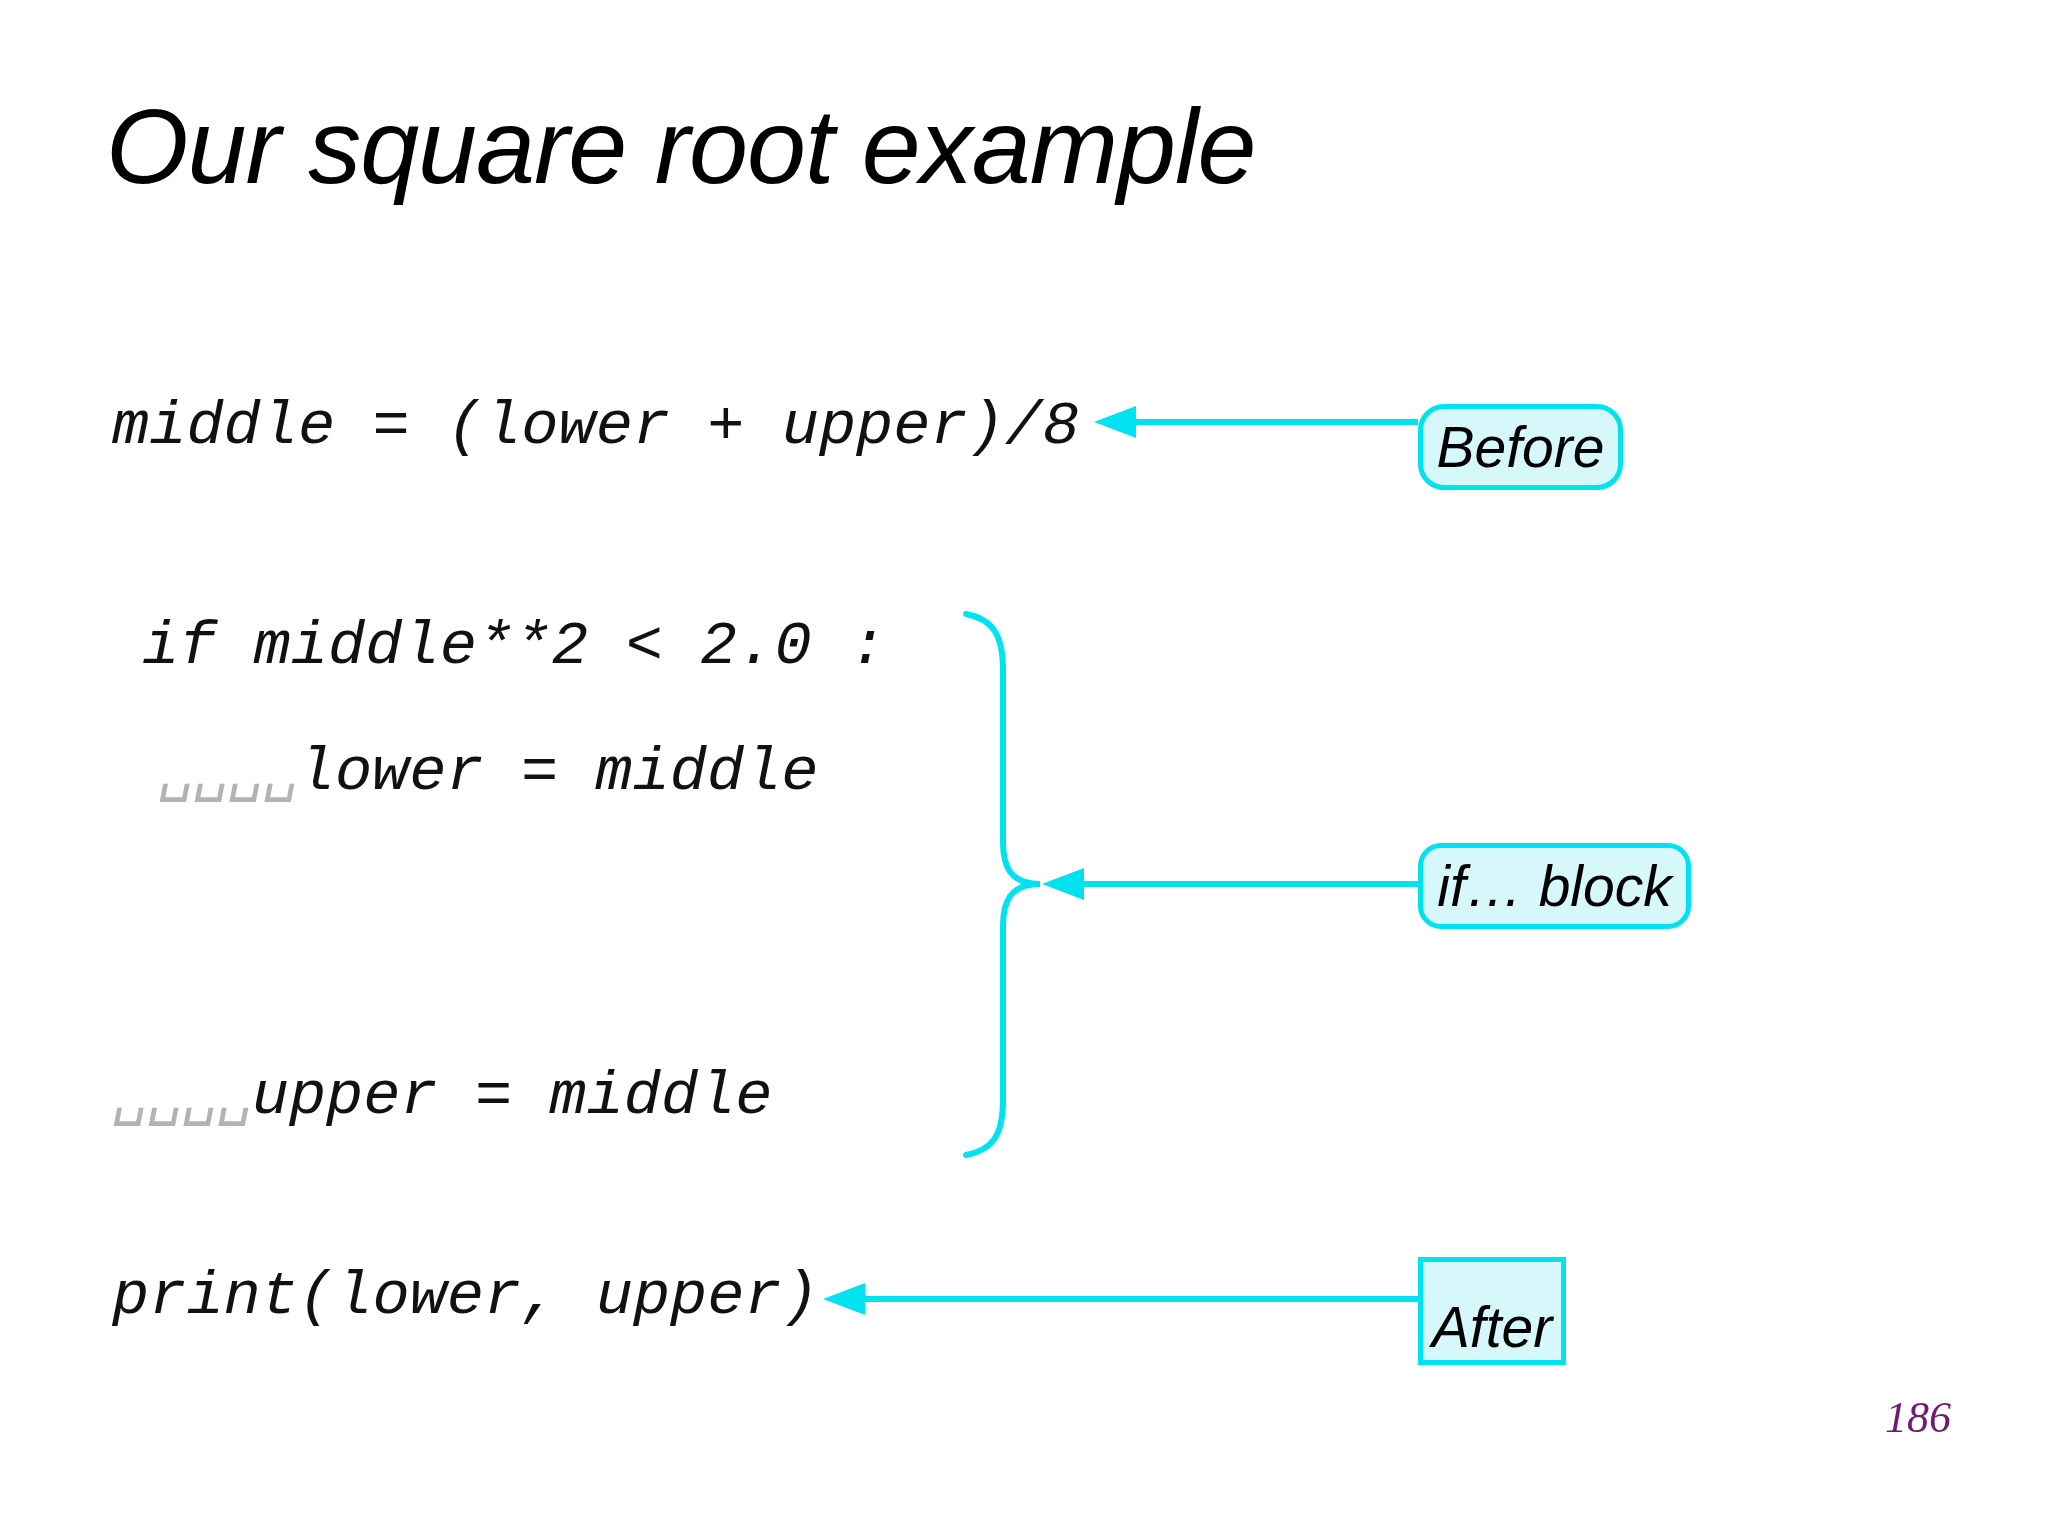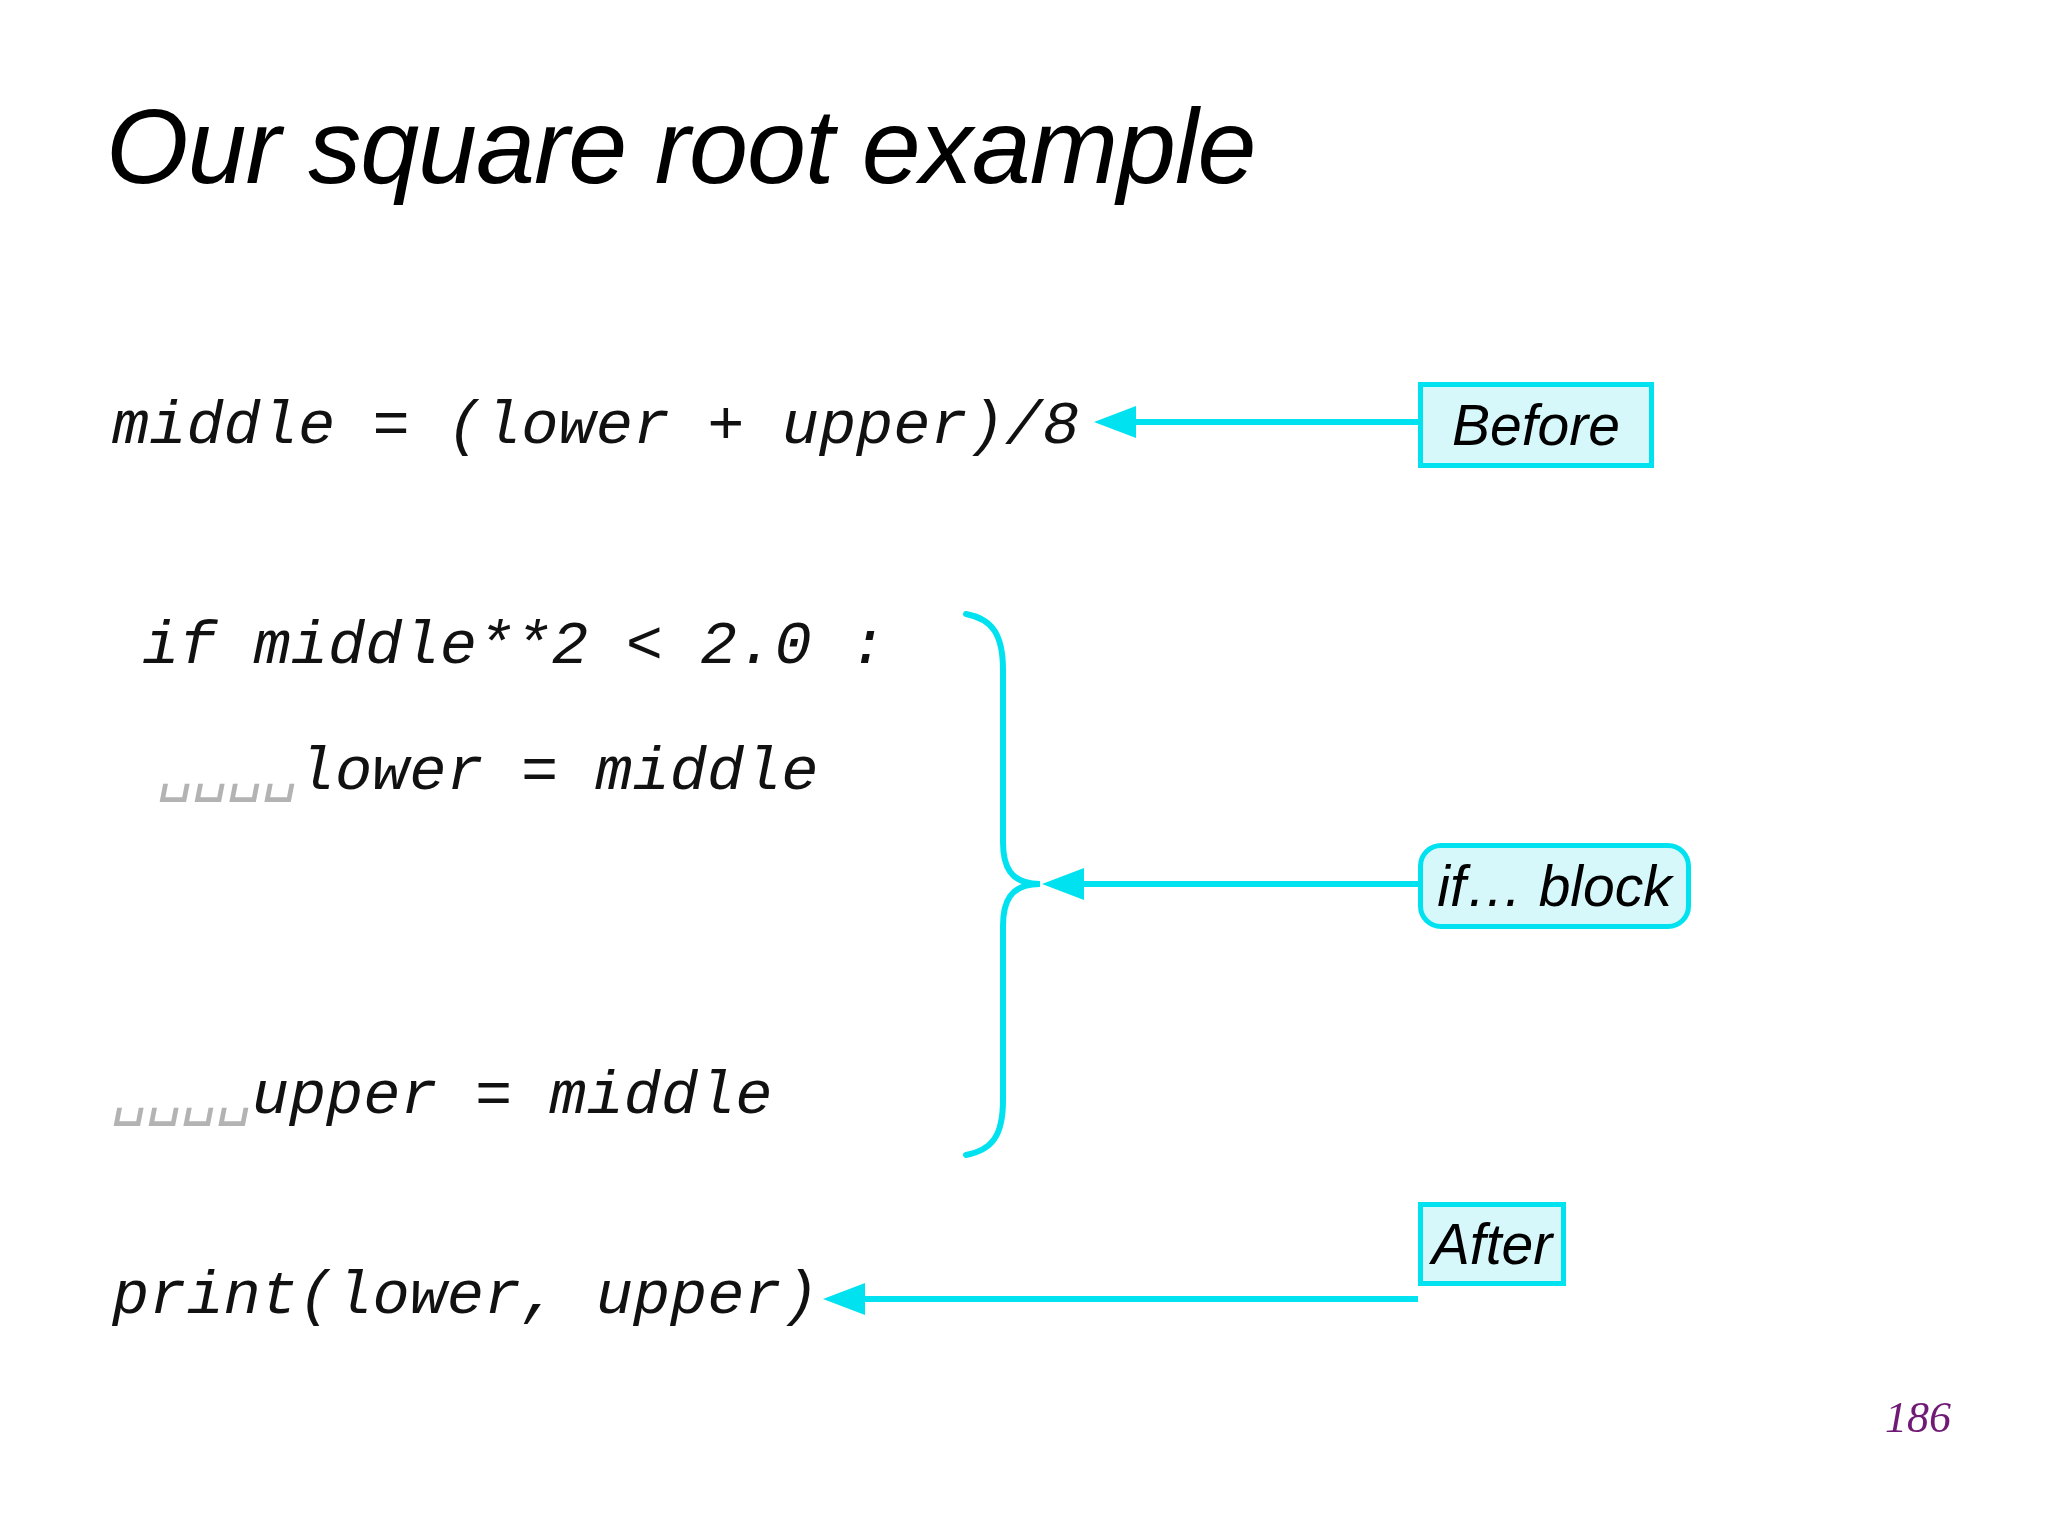--- a/index.html
+++ b/index.html
@@ -43,23 +43,23 @@
   .callout-box{
     position:absolute;
     display:flex;align-items:center;justify-content:center;
     border:5px solid #00e2f0;
     background:#d6f8fb;
     color:#000;
     font-size:57px;
     white-space:nowrap;
     box-sizing:border-box;
   }
-  .box-before{left:1418px;top:382px;width:236px;height:86px;}
+  .box-before{left:1418px;top:404px;width:205px;height:86px;border-radius:26px;}
   .box-ifblock{left:1418px;top:843px;width:273px;height:86px;border-radius:23px;}
-  .box-after{left:1418px;top:1202px;width:148px;height:84px;}
+  .box-after{left:1418px;top:1257px;width:148px;height:108px;align-items:flex-end;}
   .annot-layer{
     position:absolute;left:0;top:0;width:2048px;height:1535px;
     pointer-events:none;
   }
   .page-number{
     position:absolute;
     left:1868px;top:1392px;
     width:100px;
     text-align:center;
     font-family:"Liberation Serif",serif;

